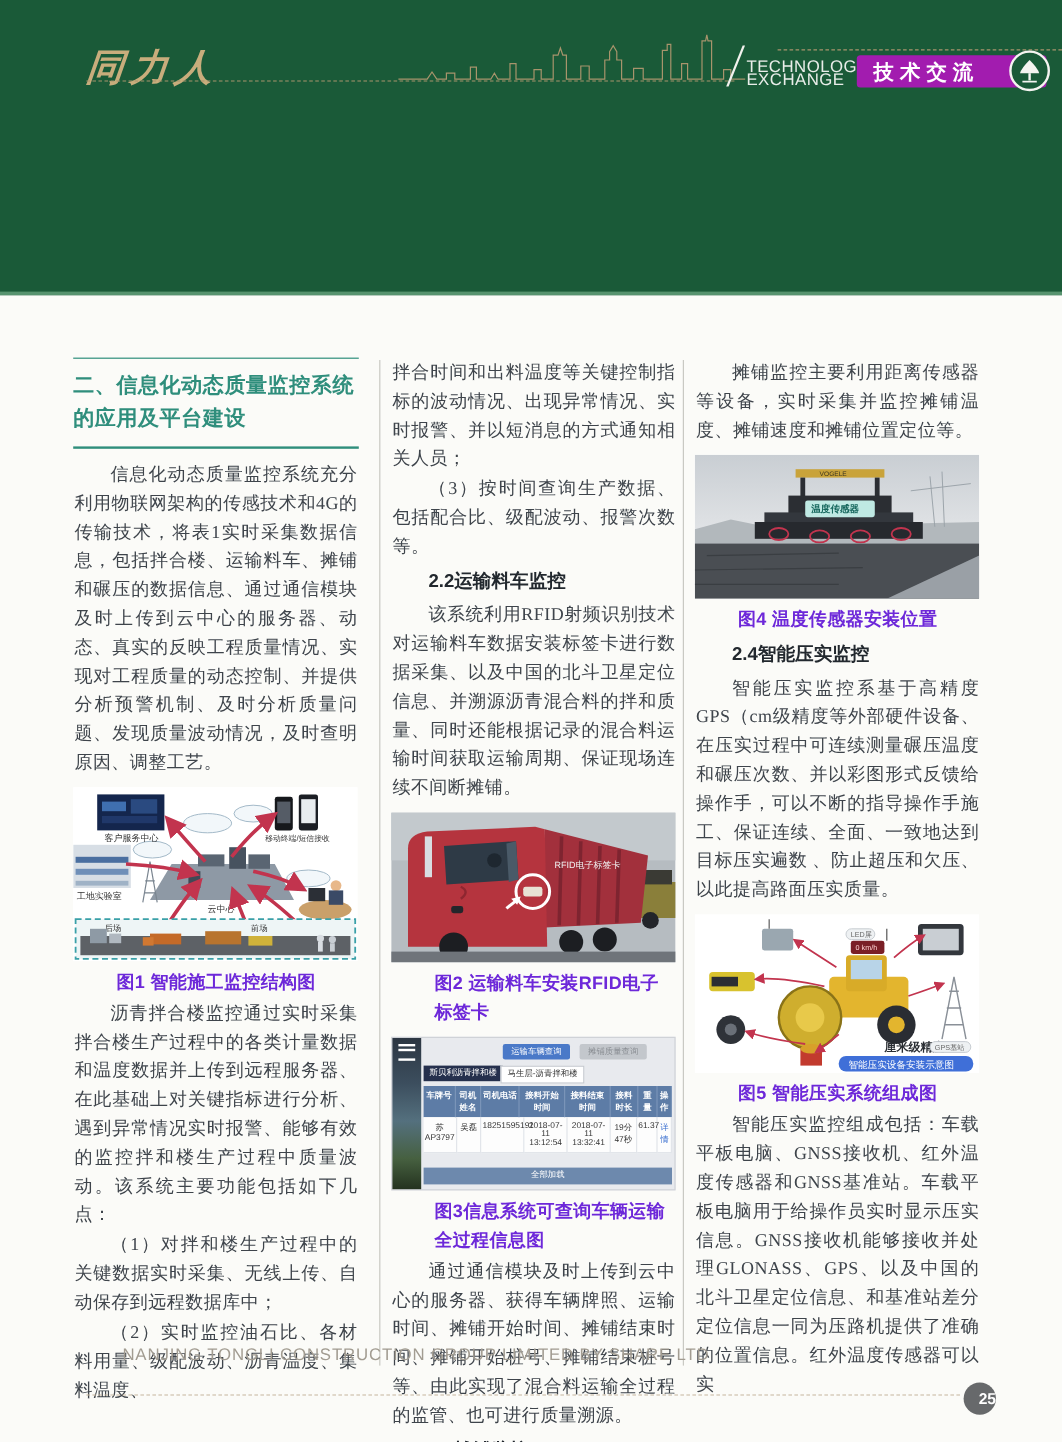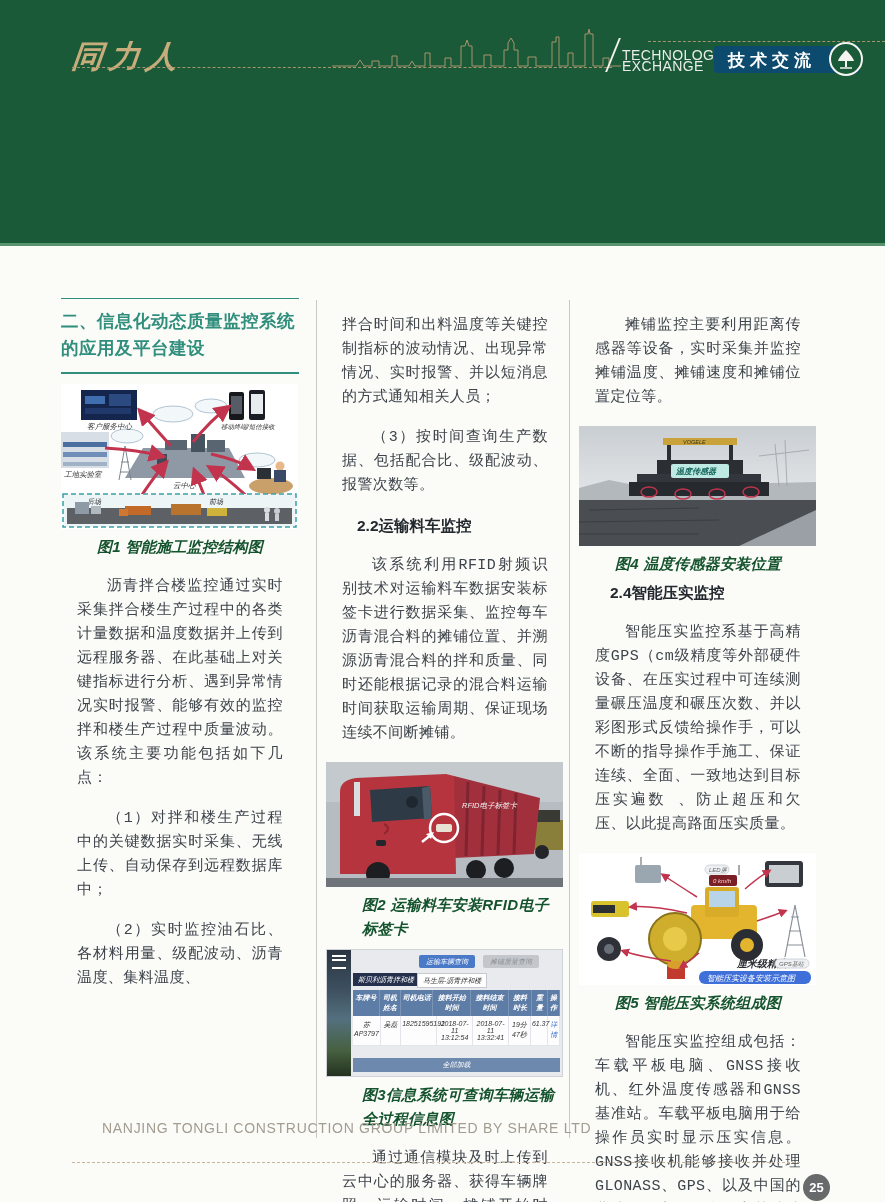--- a/index.html
+++ b/index.html
@@ -31,61 +31,61 @@
   .skyline { position:absolute; left:330px; top:24px; }
   .slash {
     position:absolute; left:612px; top:38px; width:2px; height:34px;
     background:#f2f2ee; transform:skewX(-22deg);
   }
   .tech-en {
     position:absolute; left:622px; top:50px; width:92px;
     color:#e9ede9; font-size:14px; letter-spacing:0.4px; line-height:11px;
   }
   .badge {
-    position:absolute; left:714px; top:46px; width:146px; height:27px;
-    background:#0c4a6e; border-radius:3px;
+    position:absolute; left:714px; top:46px; width:158px; height:27px;
+    background:#a21caf; border-radius:3px;
   }
   .badge-zh {
     position:absolute; left:14px; top:3px;
     color:#ffffff; font-weight:bold; font-size:17px; letter-spacing:5px;
   }
   .emblem {
     position:absolute; right:-3px; top:-4px; width:34px; height:34px;
     border-radius:50%; background:#1a5a38; border:2px solid #f4f4f0;
     box-sizing:border-box;
   }
 
   
   .divider {
     position:absolute; top:300px; height:838px; width:1px; background:#c9c9c3;
   }
   .col {
     position:absolute; top:298px; width:238px;
     color:#3e444b;
   }
   .col p {
-    margin:16px; font-family:Liberation Mono, monospace;
+    margin:1px; font-family:Liberation Serif, serif;
     font-size:15px; line-height:24px; letter-spacing:0.4px;
     text-align:justify;
   }
   .col p.ind { text-indent:2em; }
   .sec-title {
     border-top:1px solid #2f8e7c; border-bottom:2px solid #2f8e7c;
     padding:9px 0 10px; margin-bottom:10px;
     color:#2f8e7c; font-weight:bold; font-size:17.5px; line-height:27px;
     letter-spacing:0.5px;
   }
   .sub-h {
     font-weight:bold; font-size:15.5px; color:#22282e;
     padding-left:31px; margin:5px 0 4px; line-height:24px;
   }
-  figure { margin:8px 0 2px;font-style:italic; }
+  figure { margin:8px 0 2px; }
   figcaption {
     margin-top:6px; font-weight:bold; font-size:15px; line-height:24px;
-    color:#14532d; letter-spacing:0.3px;padding-left:36px;
+    color:#6d28d9; letter-spacing:0.3px;padding-left:36px;
   }
   .imgbox { display:block; width:237px; background:#fff; }
 
   
   .f3 { display:flex; width:237px; height:128px; border:1px solid #cfd2d7; box-sizing:border-box; background:#e8eaee; }
   .f3-side { width:24px; background:linear-gradient(180deg,#2c3642 0%,#3c4e5e 30%,#54707e 55%,#466040 80%,#24321f 100%); position:relative; }
   .f3-burger { position:absolute; left:5px; top:5px; width:14px; height:10px;
     border-top:2px solid #fff; border-bottom:2px solid #fff; }
   .f3-burger:before { content:""; position:absolute; left:0; top:2px; width:14px; height:2px; background:#fff; }
   .f3-main { flex:1; position:relative; font-size:7px; }
@@ -106,21 +106,21 @@
     background:#6d89ad; color:#fff; text-align:center; }
 
   
   .foot-line { position:absolute; left:72px; top:1162px; width:728px; border-top:1px dashed #c5b69d; }
   .foot-co {
     position:absolute; left:72px; top:1120px; color:#a29c91; font-size:14px; letter-spacing:0.7px;margin-left:30px;
   }
   .page-num {
     position:absolute; left:803px; top:1152px; width:27px; height:27px; border-radius:50%;
     background:#67696b; color:#fff; font-size:13px; font-weight:bold;
-    text-align:center; line-height:27px;margin-top:22px;
+    text-align:right; line-height:27px;
   }
 
   svg text { font-family:"Liberation Sans","DejaVu Sans",sans-serif; }
 </style>
 </head>
 <body>
 
 <div class="page">
 
   <div class="header">
@@ -142,20 +142,21 @@
         </svg>
       </span>
     </div>
   </div>
 
   <div class="divider" style="left:316px"></div>
   <div class="divider" style="left:569px"></div>
 
   <div class="col" style="left:61px">
     <div class="sec-title">二、信息化动态质量监控系统的应用及平台建设</div>
+    <p class="ind">信息化动态质量监控系统充分利用物联网架构的传感技术和4G的传输技术，将表1实时采集数据信息，包括拌合楼、运输料车、摊铺和碾压的数据信息、通过通信模块及时上传到云中心的服务器、动态、真实的反映工程质量情况、实现对工程质量的动态控制、并提供分析预警机制、及时分析质量问题、发现质量波动情况，及时查明原因、调整工艺。</p>
 
     <figure>
       <svg class="imgbox" width="237" height="145" viewBox="0 0 237 145">
         <defs>
           <marker id="arr1" markerWidth="6" markerHeight="6" refX="4" refY="3" orient="auto">
             <path d="M0 0 L6 3 L0 6 Z" fill="#c2344e"></path>
           </marker>
         </defs>
         <rect width="237" height="145" fill="#ffffff"></rect>
 
@@ -229,21 +230,21 @@
 
     <p class="ind">沥青拌合楼监控通过实时采集拌合楼生产过程中的各类计量数据和温度数据并上传到远程服务器、在此基础上对关键指标进行分析、遇到异常情况实时报警、能够有效的监控拌和楼生产过程中质量波动。该系统主要功能包括如下几点：</p>
     <p class="ind">（1）对拌和楼生产过程中的关键数据实时采集、无线上传、自动保存到远程数据库中；</p>
     <p class="ind">（2）实时监控油石比、各材料用量、级配波动、沥青温度、集料温度、</p>
   </div>
 
   <div class="col" style="left:326px">
     <p>拌合时间和出料温度等关键控制指标的波动情况、出现异常情况、实时报警、并以短消息的方式通知相关人员；</p>
     <p class="ind">（3）按时间查询生产数据、包括配合比、级配波动、报警次数等。</p>
     <div class="sub-h">2.2运输料车监控</div>
-    <p class="ind">该系统利用RFID射频识别技术对运输料车数据安装标签卡进行数据采集、监控每车沥青混合料的摊铺位置、并溯源沥青混合料的拌和质量、同时还能根据记录的混合料运输时间获取运输周期、保证现场连续不间断摊铺。</p>
+    <p class="ind">该系统利用RFID射频识别技术对运输料车数据安装标签卡进行数据采集、以及中国的北斗卫星定位信息、并溯源沥青混合料的拌和质量、同时还能根据记录的混合料运输时间获取运输周期、保证现场连续不间断摊铺。</p>
 
     <figure>
       <svg class="imgbox" width="237" height="125" viewBox="0 0 237 125">
         <rect width="237" height="125" fill="#b6bcc1"></rect>
         <rect x="0" y="0" width="237" height="40" fill="#c3c9cd"></rect>
 
         <rect x="206" y="58" width="31" height="30" fill="#8a7f3a"></rect>
         <rect x="210" y="48" width="24" height="12" fill="#3a3a34"></rect>
         <circle cx="216" cy="90" r="7" fill="#23252a"></circle>
 

